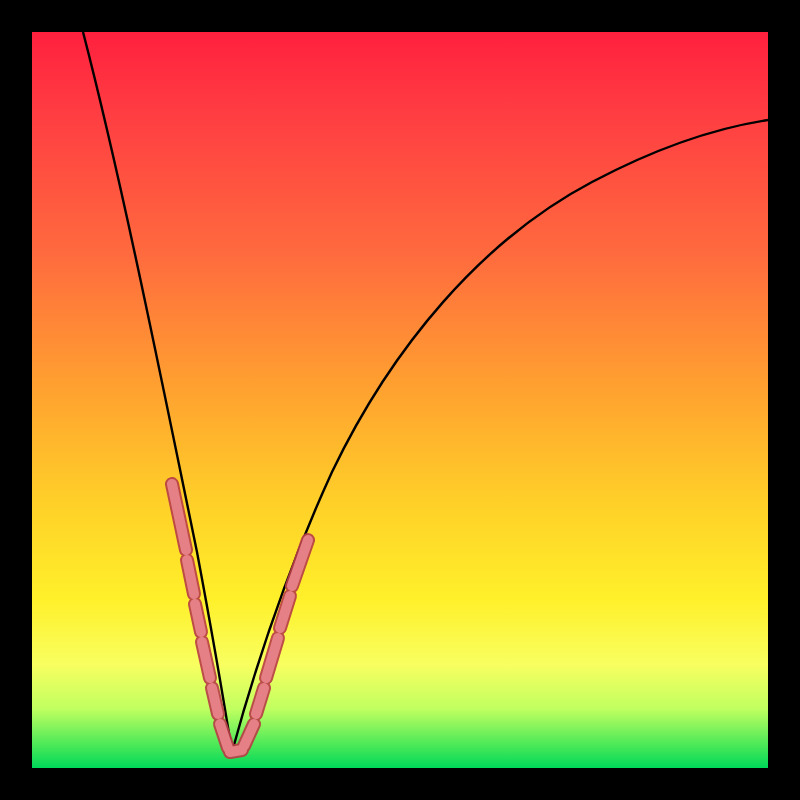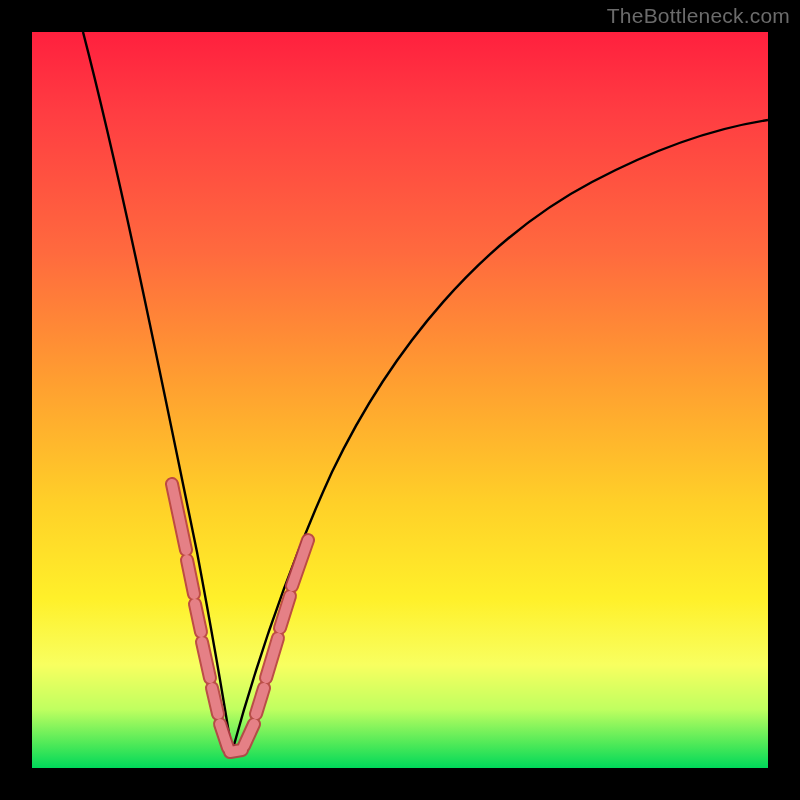--- a/index.html
+++ b/index.html
@@ -99,14 +99,13 @@
         <line x1="188" y1="692" x2="196" y2="716"></line>
         <line x1="198" y1="720" x2="210" y2="718"></line>
         <line x1="212" y1="714" x2="222" y2="692"></line>
         <line x1="224" y1="682" x2="232" y2="656"></line>
         <line x1="234" y1="646" x2="246" y2="606"></line>
         <line x1="248" y1="596" x2="258" y2="564"></line>
         <line x1="260" y1="554" x2="276" y2="508"></line>
       </g>
     </svg>
   </div>
-  <div class="watermark">TheBottleneck.com</div>
 </div>
 
 </body></html>

